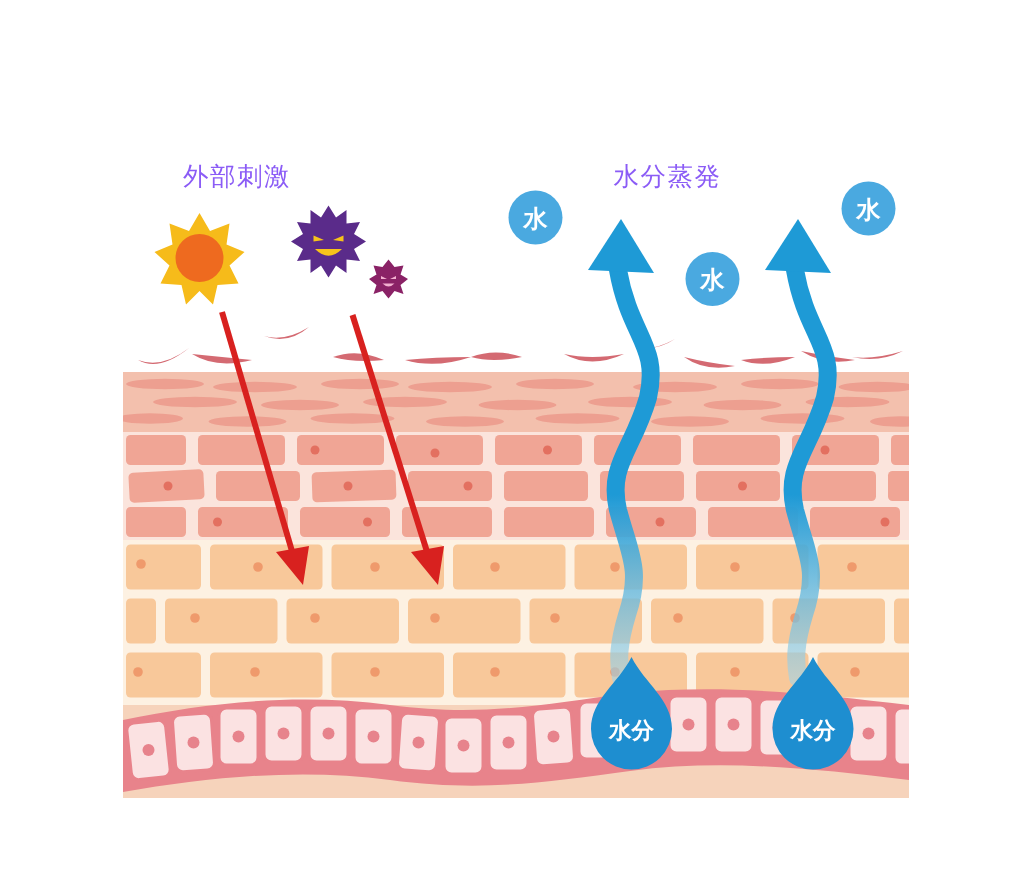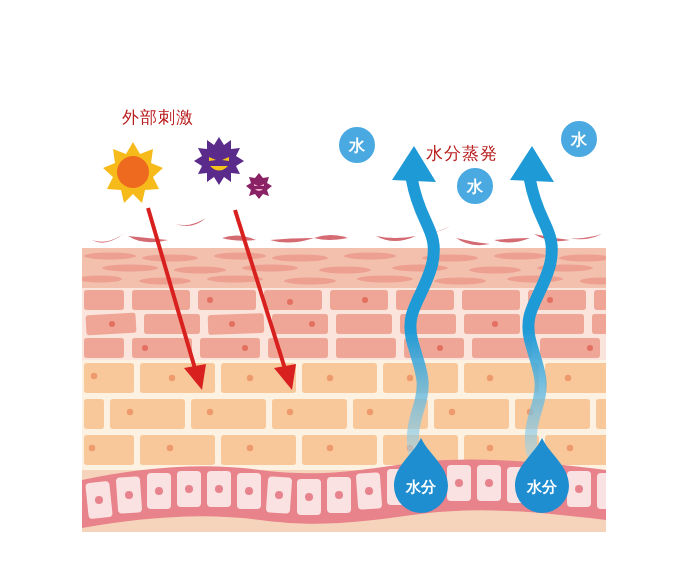--- a/index.html
+++ b/index.html
@@ -1,19 +1,19 @@
 <!DOCTYPE html>
 <html><head>
 <meta charset="utf-8">
 <style>
   html, body { margin: 0; padding: 0; background: #ffffff; }
   body { width: 680px; height: 582px; overflow: hidden; position: relative;
          font-family: "DejaVu Sans", sans-serif; }
   .canvas { position: absolute; left: 0; top: 0; width: 680px; height: 582px; }
-  .label { position: absolute; font-size: 17px; color: #b91c1c; letter-spacing: 1px; white-space: nowrap; }
+  .label { position: absolute; font-size: 17px; color: #8b5cf6; letter-spacing: 1px; white-space: nowrap; }
   .bubble-text { font-family: "DejaVu Sans", sans-serif; fill: #ffffff; font-weight: bold; }
 </style>
 </head>
 <body>
 
 <div class="canvas">
 <svg width="680" height="582" viewBox="0 0 680 582" xmlns="http://www.w3.org/2000/svg">
   <defs>
     <clipPath id="skinClip">
           <rect x="82" y="248" width="524" height="284"></rect>
@@ -260,14 +260,14 @@
     <path d="M421,438 C430,456 448,466 448,486 A27,27 0 0 1 394,486 C394,466 412,456 421,438 Z" fill="#1e8ed0"></path>
     <text class="bubble-text" x="421" y="492" font-size="15" text-anchor="middle">水分</text>
   </g>
   <g>
     <path d="M542,438 C551,456 569,466 569,486 A27,27 0 0 1 515,486 C515,466 533,456 542,438 Z" fill="#1e8ed0"></path>
     <text class="bubble-text" x="542" y="492" font-size="15" text-anchor="middle">水分</text>
   </g>
 </svg>
 
 <div class="label" style="left:122px; top:106px;">外部刺激</div>
-<div class="label" style="left:426px; top:106px;margin-top:36px;">水分蒸発</div>
+<div class="label" style="left:409px; top:106px;">水分蒸発</div>
 </div>
 
 </body></html>

